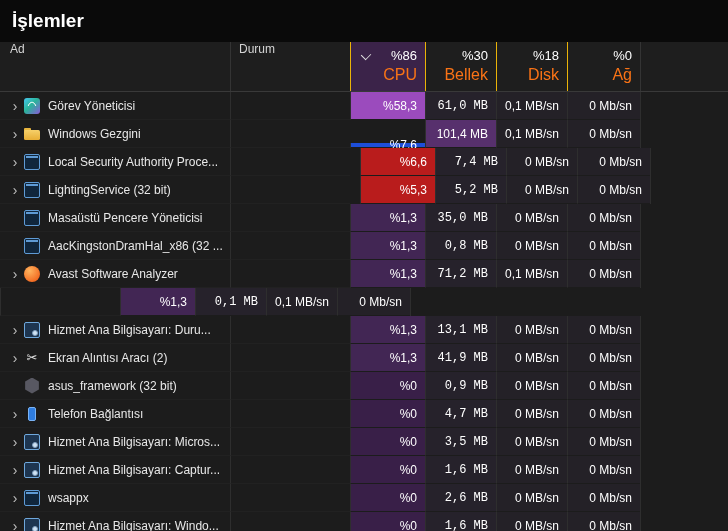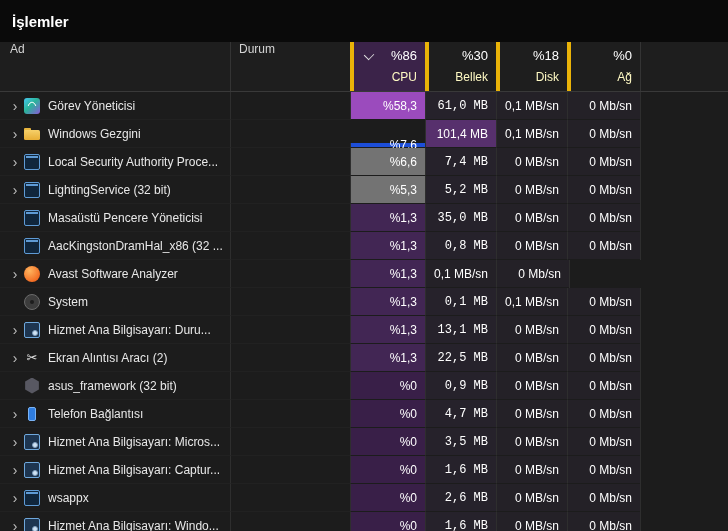--- a/index.html
+++ b/index.html
@@ -17,21 +17,21 @@
   
   .titlebar {
     height: 42px;
     background: #0a0a0a;
     display: flex;
     align-items: center;
     padding-left: 12px;
     box-sizing: border-box;
   }
   .titlebar .title {
-    font-size: 15px;
+    font-size: 19px;
     font-weight: bold;
     color: #ffffff;
   }
 
   
   .col-name   { width: 230px; flex: 0 0 230px; }
   .col-status { width: 120px; flex: 0 0 120px; }
   .col-cpu    { width: 75px;  flex: 0 0 75px;  }
   .col-mem    { width: 71px;  flex: 0 0 71px;  }
   .col-disk   { width: 71px;  flex: 0 0 71px;  }
@@ -61,24 +61,24 @@
     color: #d4d4d4;
     border-left: 1px solid #343434;
   }
   .h-num {
     position: relative;
     display: flex;
     flex-direction: column;
     justify-content: space-between;
     align-items: flex-end;
     padding: 6px 8px 7px 8px;
-    border-left: 4px solid #eab308;
+    border-left: 1px solid #eab308;
   }
   .h-num .h-total { font-size: 13px; color: #ffffff; }
-  .h-num .h-label { font-size: 12px; color: #fef9c3; }
+  .h-num .h-label { font-size: 16px; color: #f97316; }
   .h-num.sorted { background: #3b2349; }
   .sort-chev {
     position: absolute;
     left: 11px;
     top: 9px;
     width: 7px;
     height: 7px;
     border-left: 1.5px solid #e0e0e0;
     border-bottom: 1.5px solid #e0e0e0;
     transform: rotate(-45deg) scale(1, 0.85);
@@ -129,21 +129,21 @@
     color: #ffffff;
     border-left: 1px solid #2e2e2e;
     border-bottom: 1px solid #1c1c1c;
     background: #242127;
   }
   .c-fill { border-left: 1px solid #2e2e2e; }
 
   
   .heat-cpu-4 { background: #9b4bbd; }
   .heat-cpu-3 { background: #1d4ed8; margin-top: 23px; }
-  .heat-cpu-2 { background: #737373; }
+  .heat-cpu-2 { background: #b91c1c; margin-left: 10px; }
   .heat-cpu-1 { background: #422654; }
   .heat-cpu-0 { background: #391f48; }
   .heat-mem-2 { background: #57306d; }
   .heat-mem-0 { background: #26222b; font-family: Liberation Mono, monospace; }
 
   
   .icon {
     width: 16px;
     height: 16px;
     flex: 0 0 16px;
@@ -371,31 +371,27 @@
   </div>
 
   <div class="row">
     <div class="c-name col-name">
       <span class="chev">›</span>
       <span class="icon icon-avast"></span>
       <span class="pname">Avast Software Analyzer</span>
     </div>
     <div class="c-status col-status"></div>
     <div class="c-num col-cpu heat-cpu-1">%1,3</div>
+    <div class="c-num col-mem heat-mem-0">71,2 MB</div>
     <div class="c-num col-disk">0,1 MB/sn</div>
     <div class="c-num col-net">0 Mb/sn</div>
     <div class="c-fill col-fill"></div>
   </div>
 
   <div class="row">
-    <div class="c-name col-name">
-      <span class="chev hidden">›</span>
-      <span class="icon icon-system"></span>
-      <span class="pname">System</span>
-    </div>
     <div class="c-status col-status"></div>
     <div class="c-num col-cpu heat-cpu-1">%1,3</div>
     <div class="c-num col-mem heat-mem-0">0,1 MB</div>
     <div class="c-num col-disk">0,1 MB/sn</div>
     <div class="c-num col-net">0 Mb/sn</div>
     <div class="c-fill col-fill"></div>
   </div>
 
   <div class="row">
     <div class="c-name col-name">
@@ -412,21 +408,21 @@
   </div>
 
   <div class="row">
     <div class="c-name col-name">
       <span class="chev">›</span>
       <span class="icon icon-snipping-tool"></span>
       <span class="pname">Ekran Alıntısı Aracı (2)</span>
     </div>
     <div class="c-status col-status"></div>
     <div class="c-num col-cpu heat-cpu-1">%1,3</div>
-    <div class="c-num col-mem heat-mem-0">22,5 MB</div>
+    <div class="c-num col-mem heat-mem-0">41,9 MB</div>
     <div class="c-num col-disk">0 MB/sn</div>
     <div class="c-num col-net">0 Mb/sn</div>
     <div class="c-fill col-fill"></div>
   </div>
 
   <div class="row">
     <div class="c-name col-name">
       <span class="chev hidden">›</span>
       <span class="icon icon-hexagon"></span>
       <span class="pname">asus_framework (32 bit)</span>

